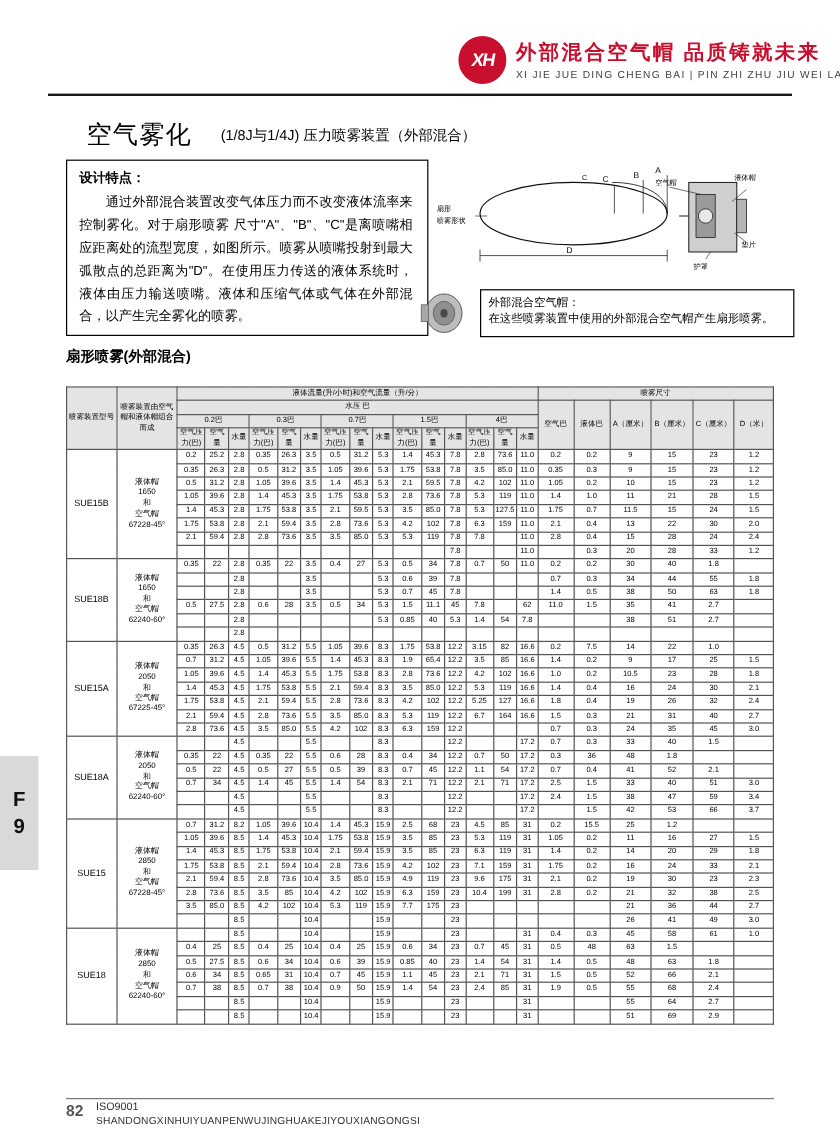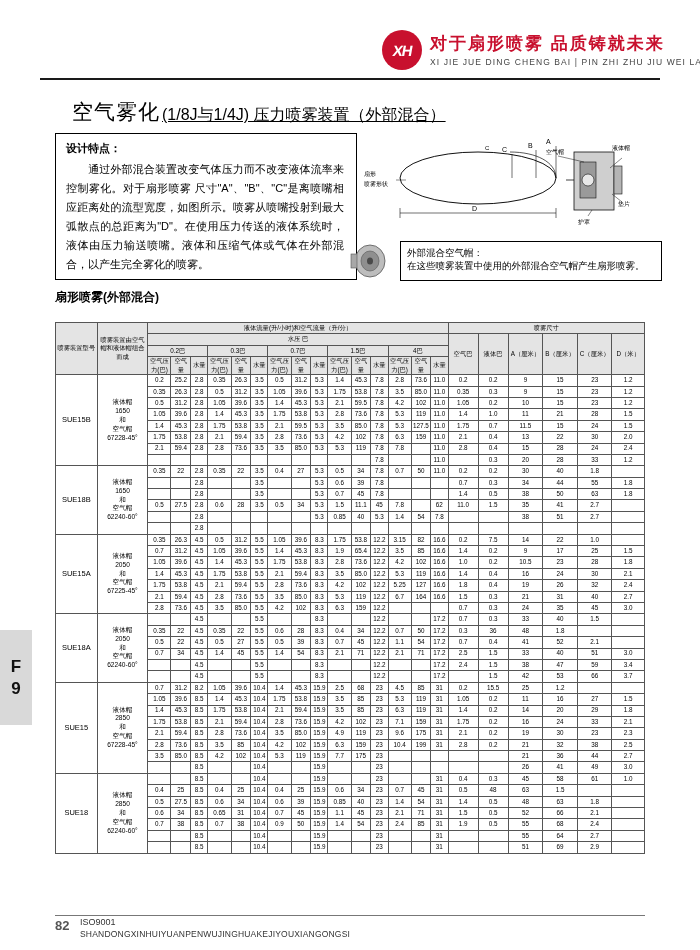--- a/index.html
+++ b/index.html
@@ -32,23 +32,22 @@
     position:absolute;left:430px;top:57px;
     font-size:8.5px;color:#444;letter-spacing:1.1px;white-space:nowrap;
   }
 
   
   .title-cn{
     position:absolute;left:72px;top:98px;
     font-size:21px;font-weight:normal;letter-spacing:1px;
   }
   .title-sub{
-    position:absolute;left:162px;top:105px;
-    font-size:16px;
-    text-decoration:underline;
+    position:absolute;left:184px;top:105px;
+    font-size:12px;
   }
 
   
   .descbox{
     position:absolute;left:55px;top:133px;width:300px;height:145px;
     border:1px solid #000;
     background:#fff;
   }
   .descbox .dtitle{
     position:absolute;left:10px;top:7px;font-size:11px;font-weight:bold;
@@ -116,21 +115,21 @@
 </style>
 </head>
 <body>
 
 <div class="page">
 
   <div class="header">
     <div class="logo-badge">
       <span class="sw">XH</span>
     </div>
-    <div class="slogan-cn">对于扇形喷雾    品质铸就未来</div>
+    <div class="slogan-cn">外部混合空气帽    品质铸就未来</div>
     <div class="slogan-en">XI JIE JUE DING CHENG BAI  |  PIN ZHI ZHU JIU WEI LAI</div>
     <div class="header-rule"></div>
   </div>
 
   <div class="title-cn">空气雾化</div>
   <div class="title-sub">(1/8J与1/4J)    压力喷雾装置（外部混合）</div>
 
   <div class="descbox">
     <div class="dtitle">设计特点：</div>
     <div class="dbody"><span class="indent"></span><span>通过外部混合装置改变气体压力而不改变液体流率来控制雾化。对于扇形喷雾 尺寸"A"、"B"、"C"是离喷嘴相应距离处的流型宽度，如图所示。喷雾从喷嘴投射到最大弧散点的总距离为"D"。在使用压力传送的液体系统时，液体由压力输送喷嘴。液体和压缩气体或气体在外部混合，以产生完全雾化的喷雾。</span></div>

